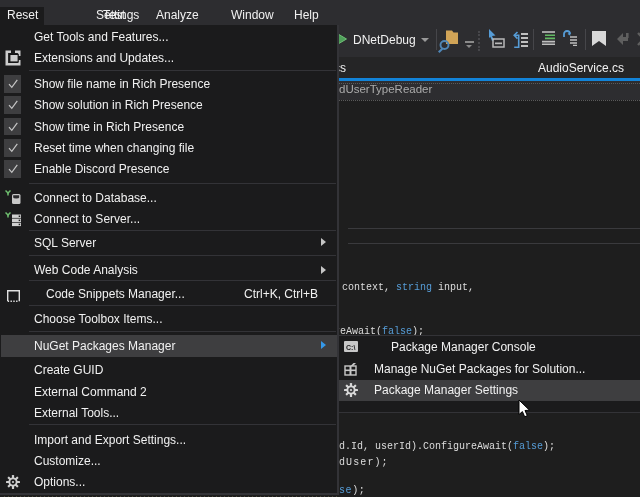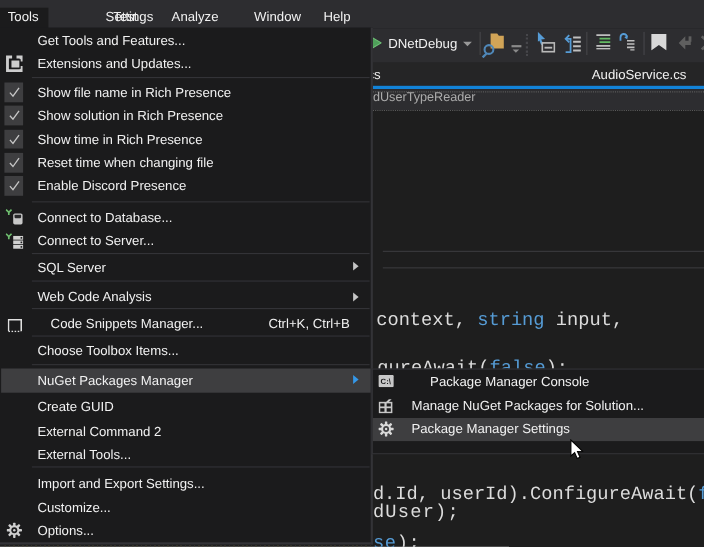--- a/index.html
+++ b/index.html
@@ -9,21 +9,21 @@
   
   #menubar{left:0;top:0;width:640px;height:26px;background:#2D2D30;}
   #toolbar{left:0;top:26px;width:640px;height:31px;background:#2D2D30;}
   #tabstrip{left:0;top:57px;width:640px;height:22px;background:#252526;}
   #blueline{left:0;top:78px;width:640px;height:2.5px;background:#1283D8;}
   #crumb{left:0;top:81px;width:640px;height:19px;background:#2D2D30;}
   
   .mb{position:absolute;top:6px;height:19px;line-height:19px;color:#F1F1F1;}
   #toolsbox{left:0;top:7px;width:44px;height:19px;background:#1B1B1C;}
   
-  .code{position:absolute;font-family:"Liberation Mono",monospace;font-size:17px;color:#DCDCDC;white-space:pre;}
+  .code{position:absolute;font-family:"Liberation Mono",monospace;font-size:10px;color:#DCDCDC;white-space:pre;}
   .kw{color:#569CD6;}
   .hline{position:absolute;height:1px;background:#3A3A3D;}
   
   #popup{left:0;top:25px;width:339px;height:469.5px;background:#1B1B1C;
     border-right:2px solid #333337;border-bottom:2px solid #333337;box-sizing:border-box;}
   .mi{position:absolute;left:34px;height:18px;line-height:18px;color:#F1F1F1;white-space:nowrap;}
   .mhl{position:absolute;left:1px;width:336px;background:#3E3E40;}
   .sep{position:absolute;left:29px;width:307px;height:1px;background:#333337;}
   .chk{position:absolute;left:4px;width:17px;height:17.5px;background:#3E3E40;margin-top:0.2px;}
   .chk svg{position:absolute;left:3px;top:3px;}
@@ -38,21 +38,21 @@
 <body>
 <div id="stage">
 
   <div class="abs" id="menubar"></div>
   <div class="abs" id="toolbar"></div>
   <div class="abs" id="tabstrip"></div>
   <div class="abs" id="blueline"></div>
   <div class="abs" id="crumb"></div>
 
   <div class="abs" id="toolsbox"></div>
-  <div class="mb" style="left:7px;">Tools</div>
+  <div class="mb" style="left:7px;">Reset</div>
   <div class="mb" style="left:55px;margin-left:48px;">Test</div>
   <div class="mb" style="left:96px;">Settings</div>
   <div class="mb" style="left:156px;">Analyze</div>
   <div class="mb" style="left:231px;">Window</div>
   <div class="mb" style="left:294px;">Help</div>
 
   <div id="tbc">
 
     <svg class="abs" style="left:335px;top:32px;" width="12" height="14" viewBox="0 0 12 14">
       <path d="M0.5 0.5 L11.5 7 L0.5 13.5 Z" fill="#4FA05A" stroke="#6FBF77" stroke-width="1"></path>

